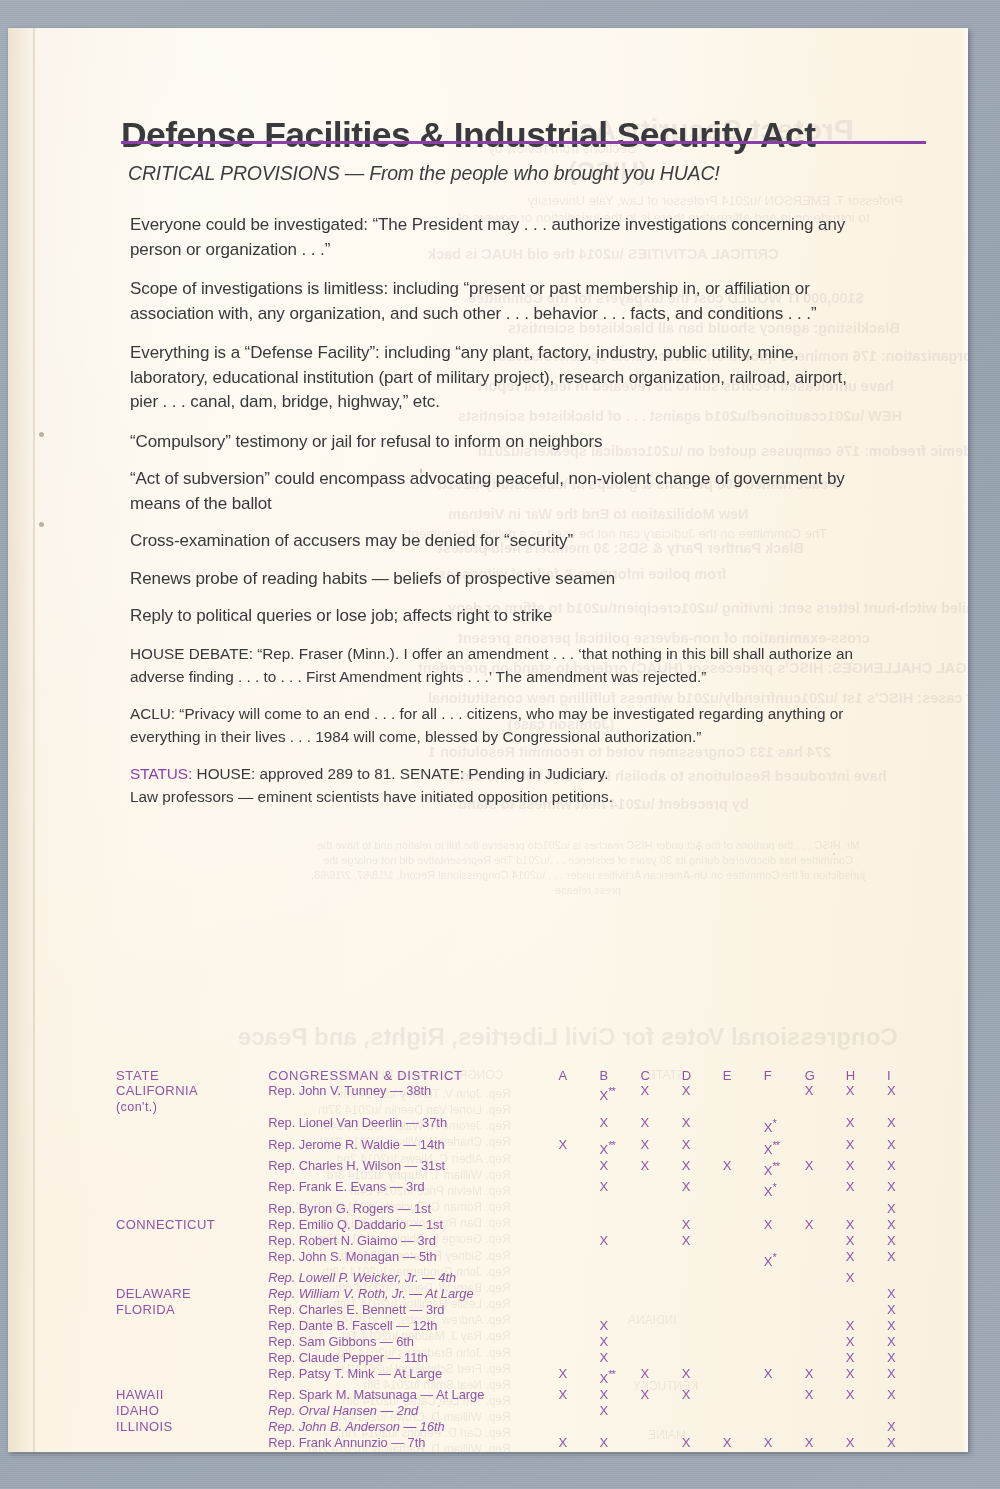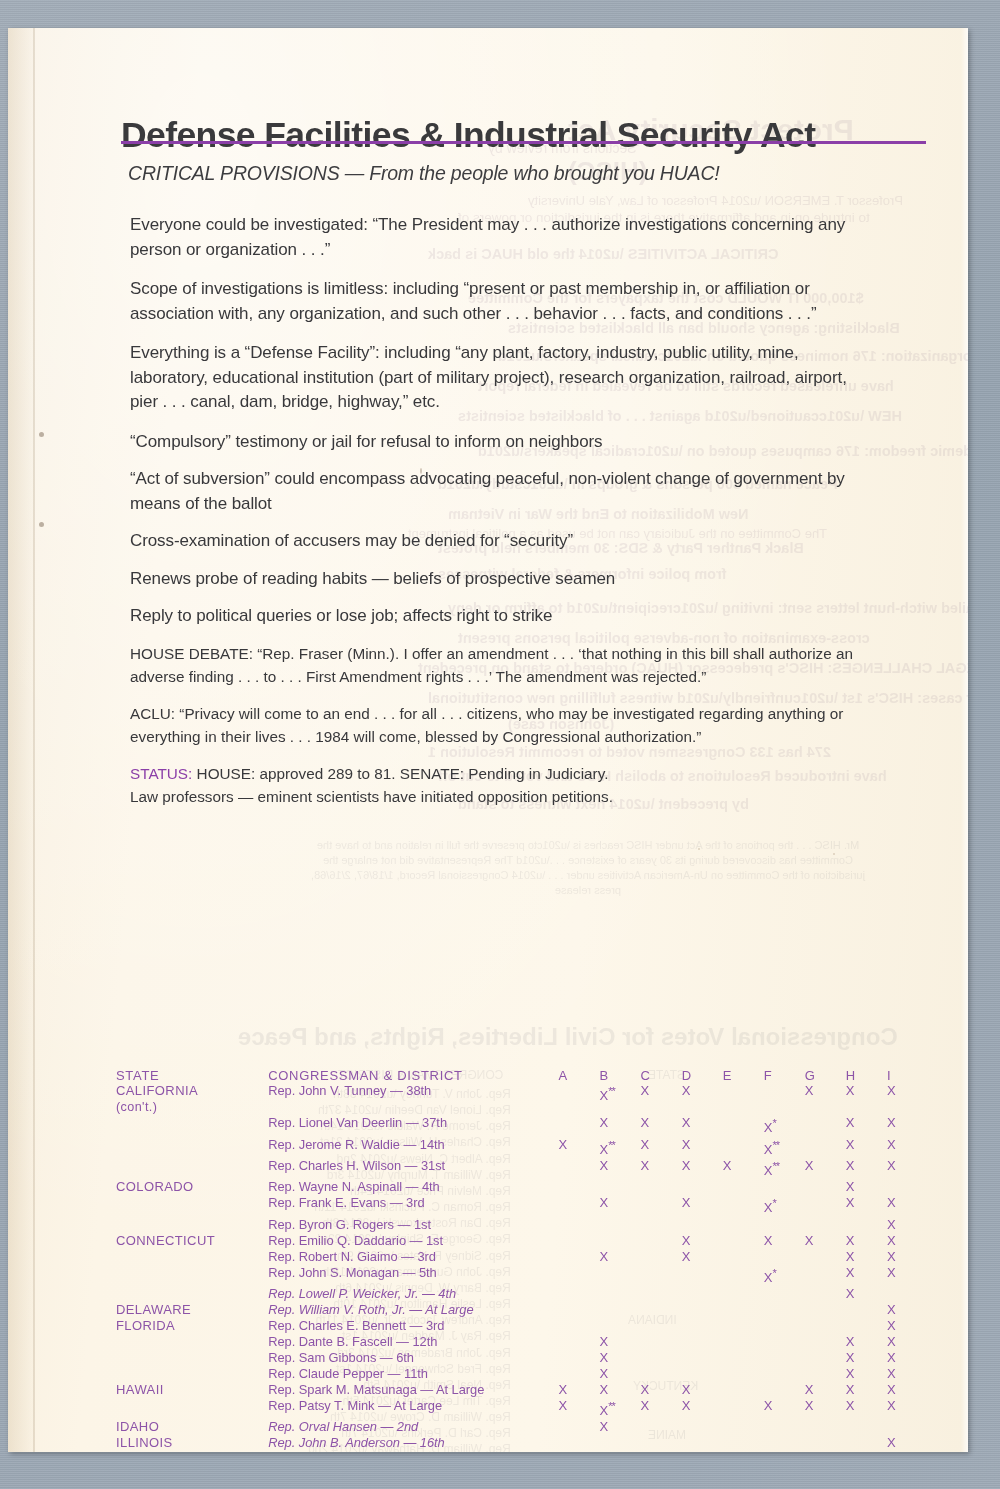--- a/index.html
+++ b/index.html
@@ -292,33 +292,20 @@
               <td class="mark">X</td>
               <td class="mark">X</td>
               <td class="mark">X</td>
               <td class="mark">X</td>
               <td class="mark">X<span class="star">**</span></td>
               <td class="mark">X</td>
               <td class="mark">X</td>
               <td class="mark">X</td>
             </tr>
             <tr>
-              <td class="state">COLORADO</td>
-              <td class="name">Rep. Wayne N. Aspinall — 4th</td>
-              <td class="mark"></td>
-              <td class="mark"></td>
-              <td class="mark"></td>
-              <td class="mark"></td>
-              <td class="mark"></td>
-              <td class="mark"></td>
-              <td class="mark"></td>
-              <td class="mark">X</td>
-              <td class="mark"></td>
-            </tr>
-            <tr>
               <td class="state"></td>
               <td class="name">Rep. Frank E. Evans — 3rd</td>
               <td class="mark"></td>
               <td class="mark">X</td>
               <td class="mark"></td>
               <td class="mark">X</td>
               <td class="mark"></td>
               <td class="mark">X<span class="star">*</span></td>
               <td class="mark"></td>
               <td class="mark">X</td>
@@ -448,41 +435,41 @@
               <td class="mark">X</td>
               <td class="mark"></td>
               <td class="mark"></td>
               <td class="mark"></td>
               <td class="mark"></td>
               <td class="mark"></td>
               <td class="mark">X</td>
               <td class="mark">X</td>
             </tr>
             <tr>
+              <td class="state"></td>
+              <td class="name">Rep. Patsy T. Mink — At Large</td>
+              <td class="mark">X</td>
+              <td class="mark">X<span class="star">**</span></td>
+              <td class="mark">X</td>
+              <td class="mark">X</td>
+              <td class="mark"></td>
+              <td class="mark">X</td>
+              <td class="mark">X</td>
+              <td class="mark">X</td>
+              <td class="mark">X</td>
+            </tr>
+            <tr>
               <td class="state">HAWAII</td>
               <td class="name">Rep. Spark M. Matsunaga — At Large</td>
               <td class="mark">X</td>
               <td class="mark">X</td>
               <td class="mark">X</td>
               <td class="mark">X</td>
               <td class="mark"></td>
               <td class="mark"></td>
-              <td class="mark">X</td>
-              <td class="mark">X</td>
-              <td class="mark">X</td>
-            </tr>
-            <tr>
-              <td class="state"></td>
-              <td class="name">Rep. Patsy T. Mink — At Large</td>
-              <td class="mark">X</td>
-              <td class="mark">X<span class="star">**</span></td>
-              <td class="mark">X</td>
-              <td class="mark">X</td>
-              <td class="mark"></td>
-              <td class="mark">X</td>
               <td class="mark">X</td>
               <td class="mark">X</td>
               <td class="mark">X</td>
             </tr>
             <tr>
               <td class="state">IDAHO</td>
               <td class="name ital">Rep. Orval Hansen — 2nd</td>
               <td class="mark"></td>
               <td class="mark">X</td>
               <td class="mark"></td>

